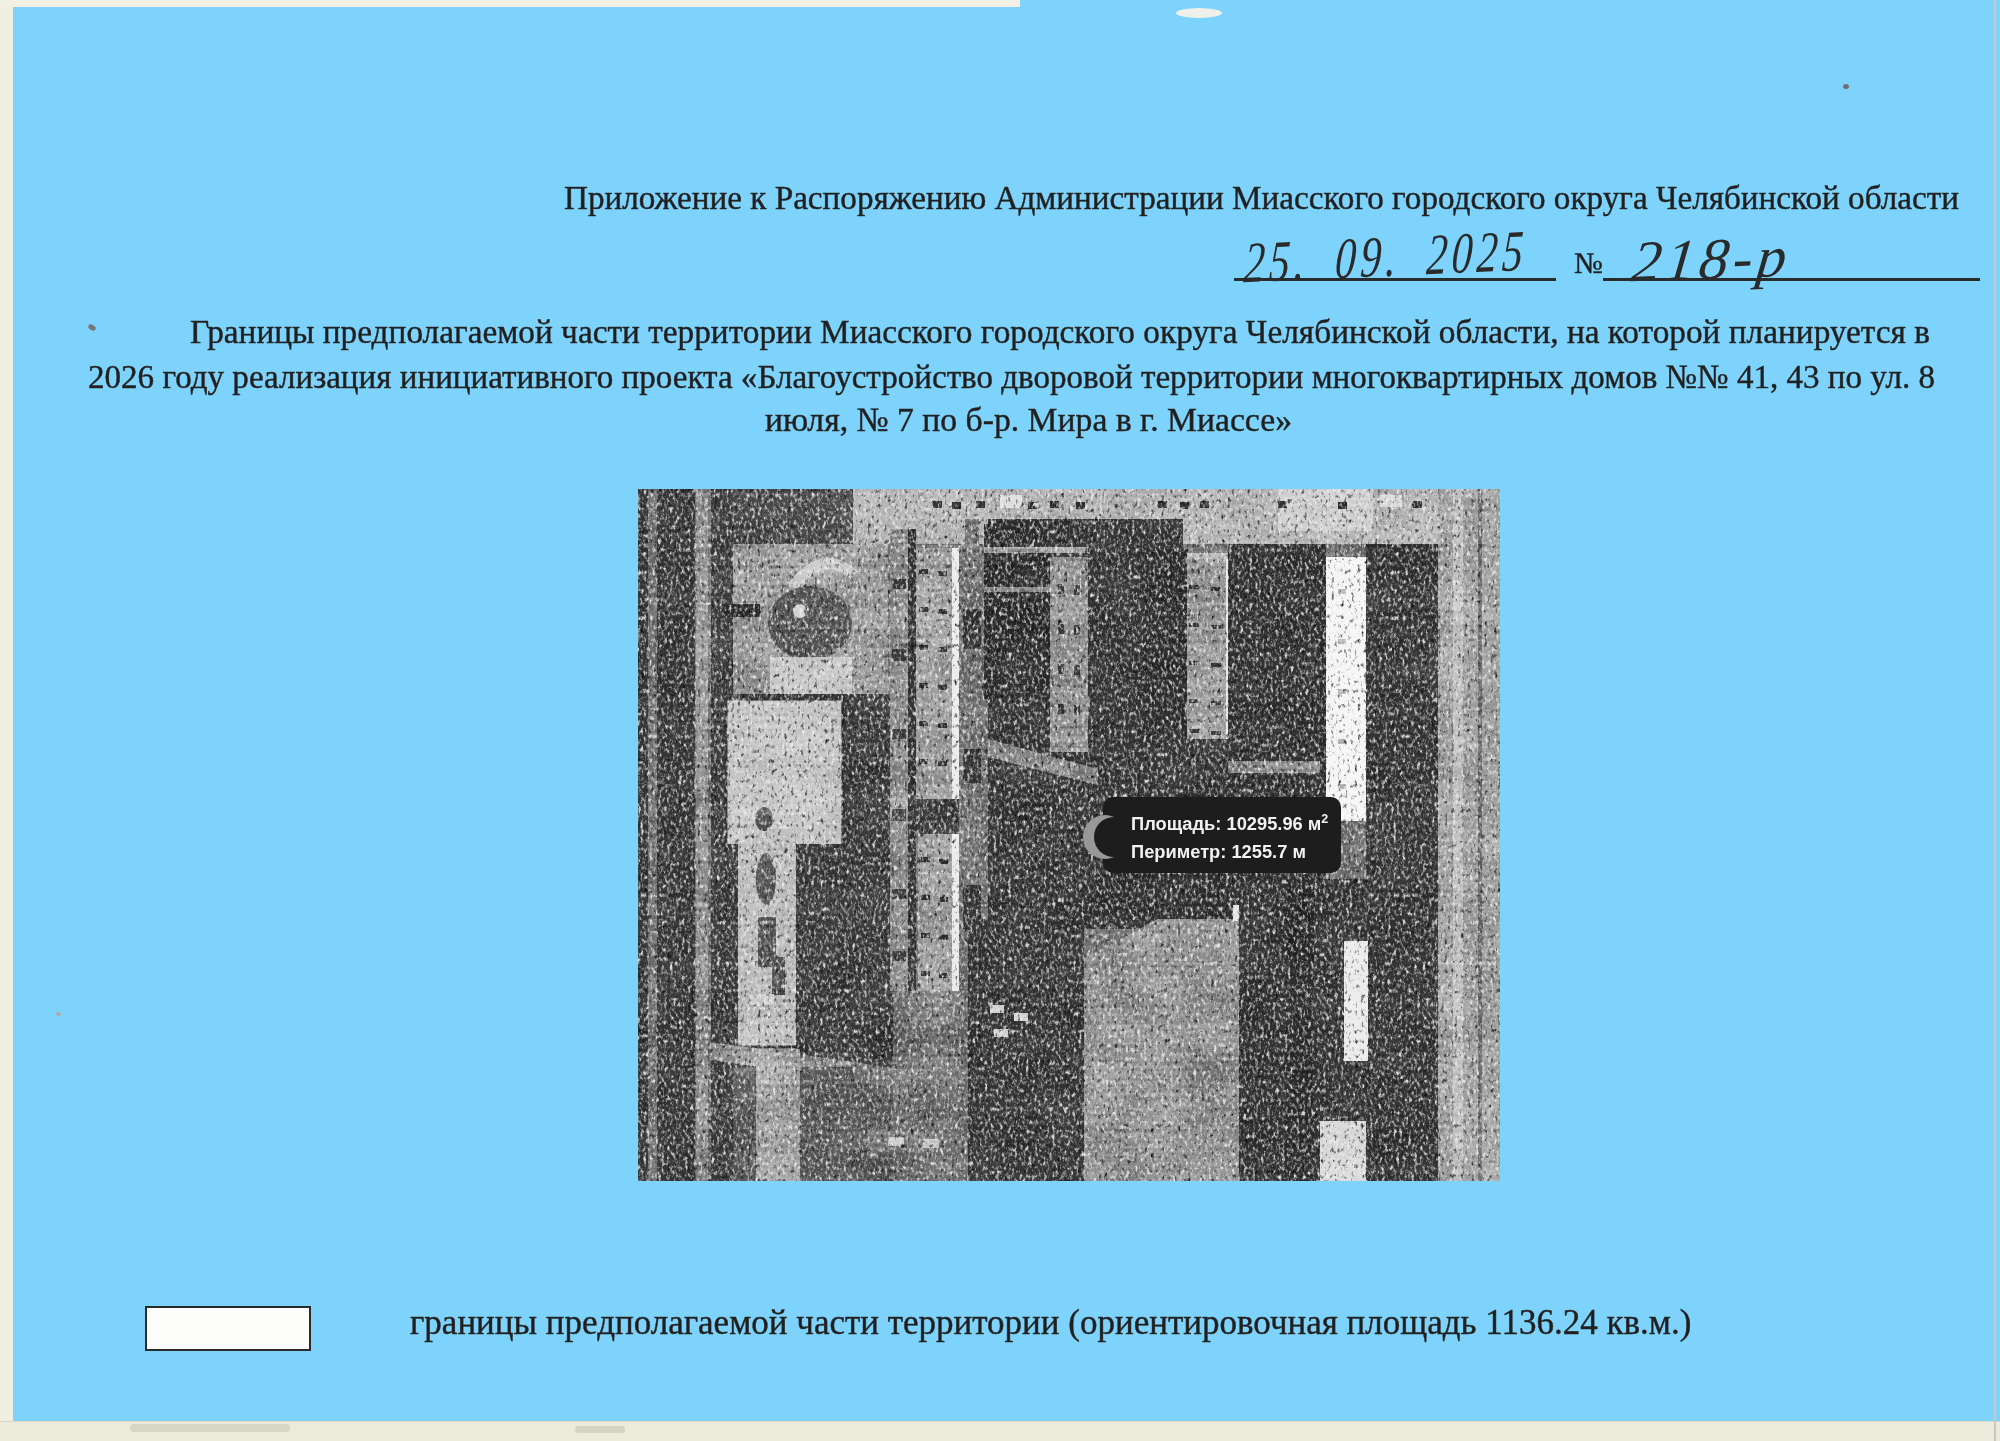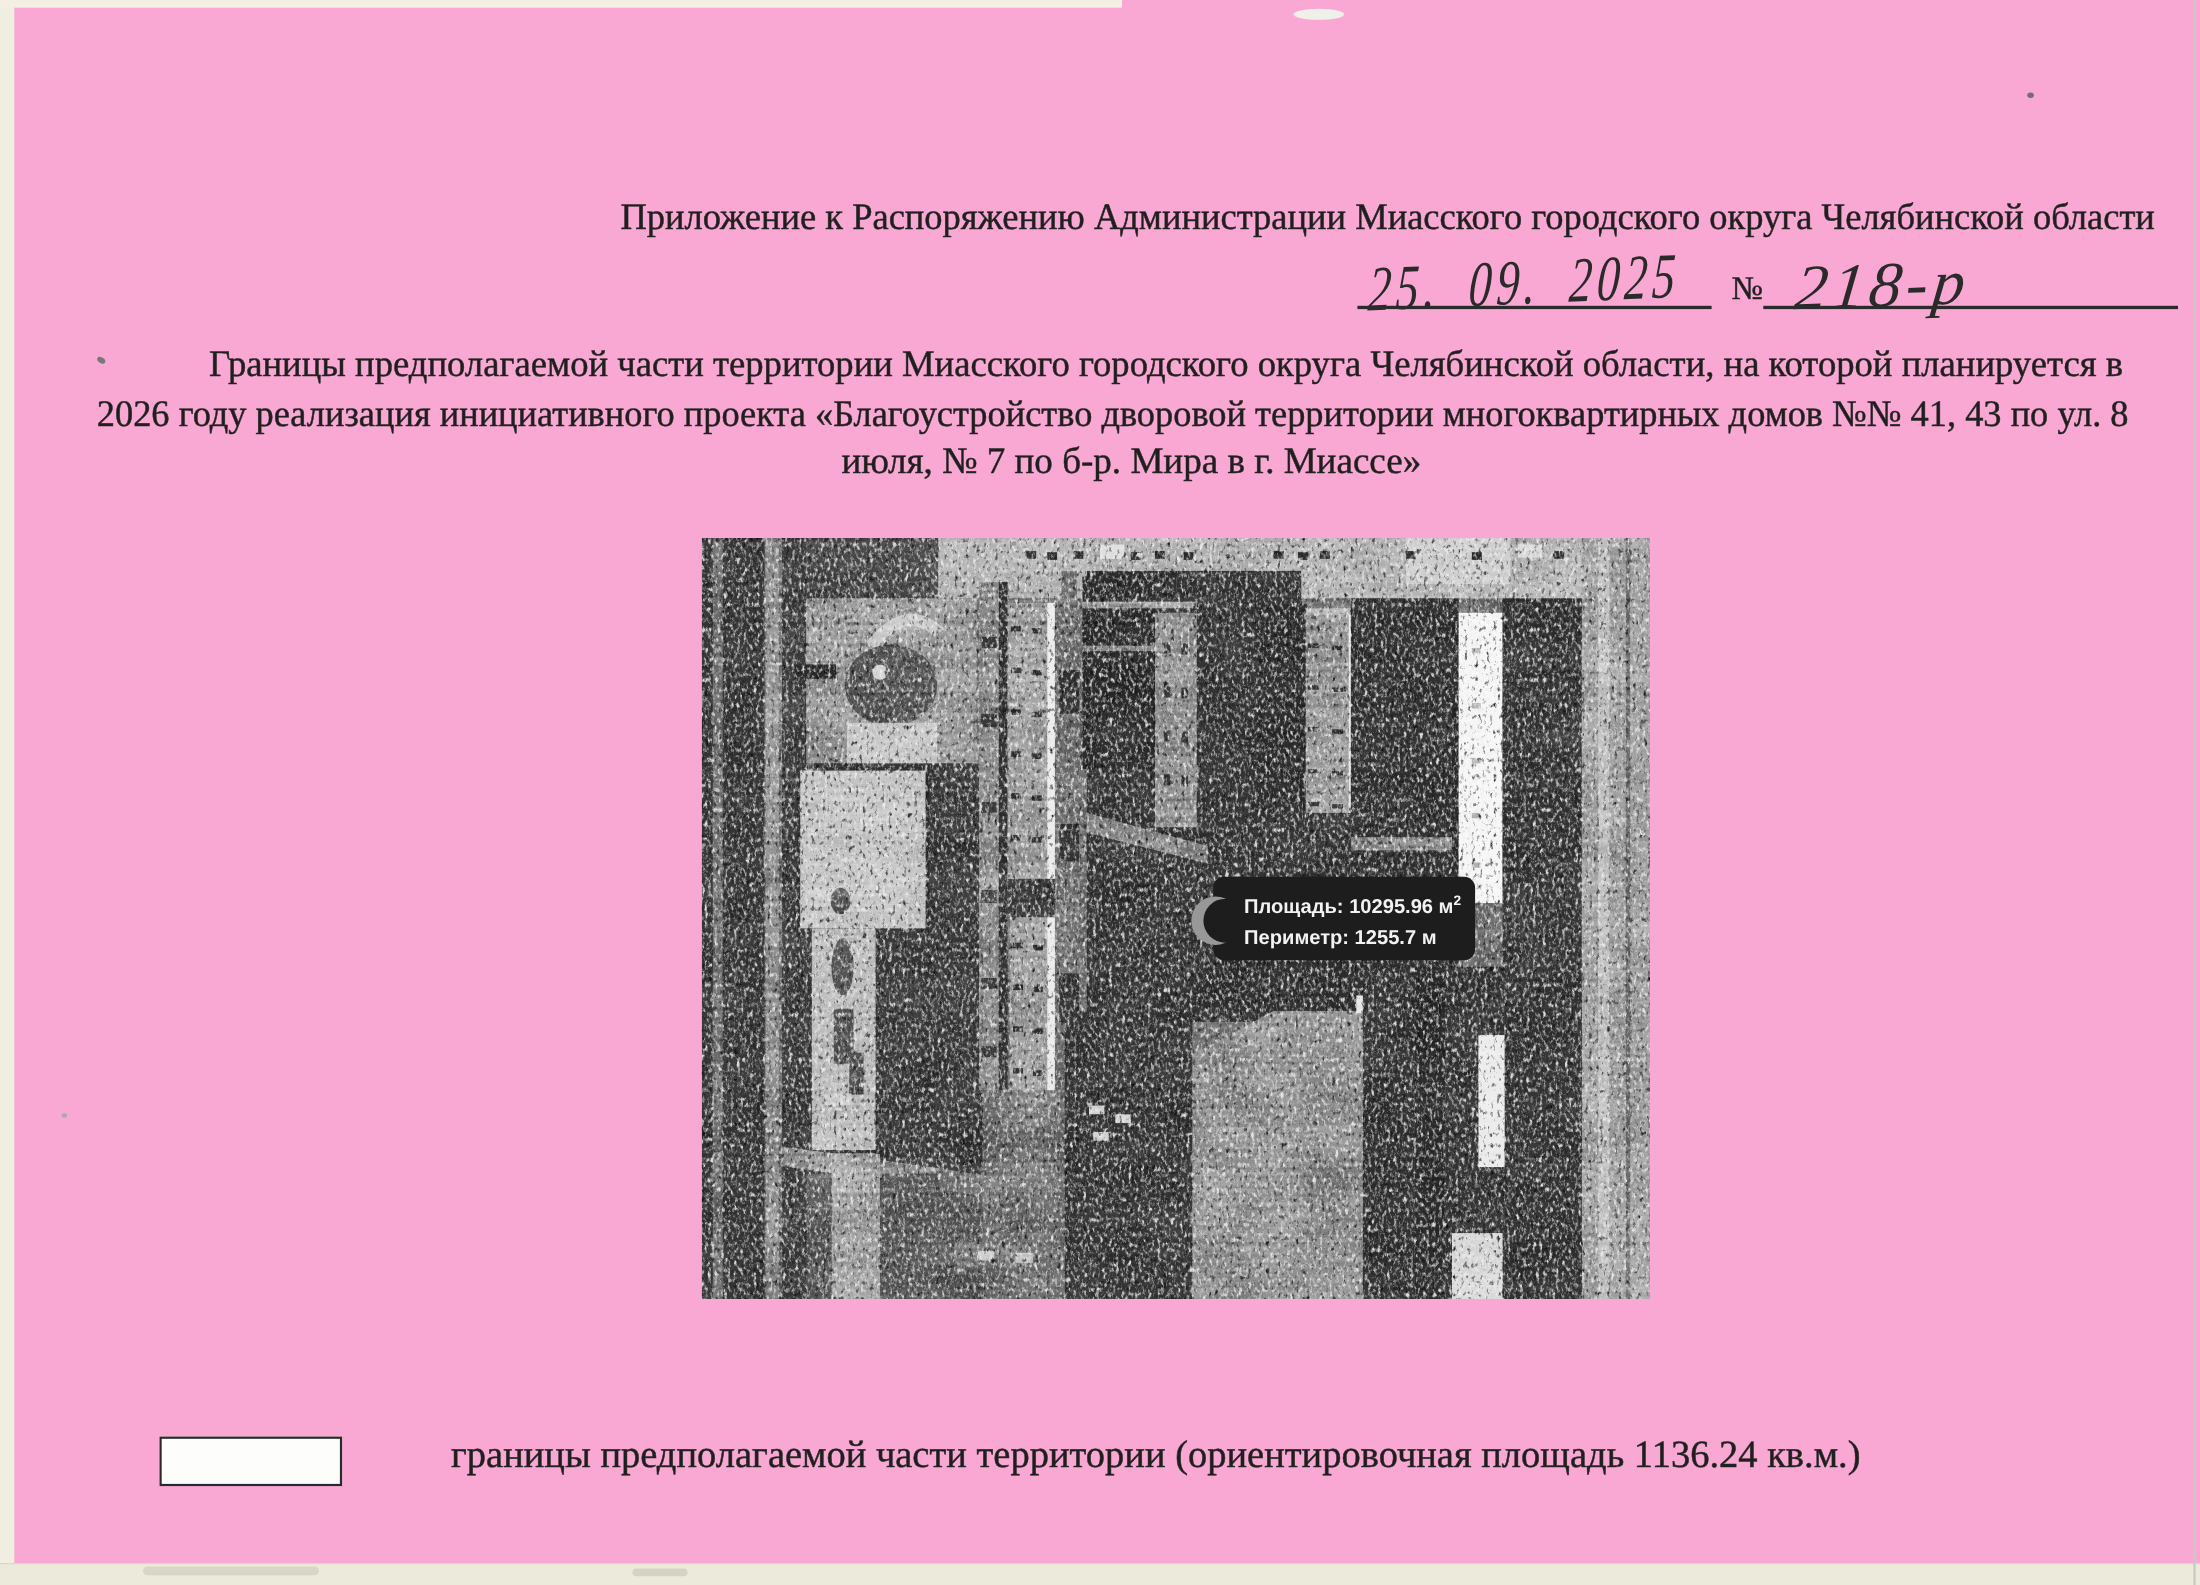--- a/index.html
+++ b/index.html
@@ -1,16 +1,16 @@
 <!DOCTYPE html>
 <html><head>
 <meta charset="utf-8">
 <style>
   html,body{margin:0;padding:0;}
-  .page{position:relative;width:2000px;height:1441px;background:#f9a8d4;overflow:hidden;
+  .page{position:relative;width:2000px;height:1441px;background:#7dd3fc;overflow:hidden;
         font-family:"Liberation Serif", serif;color:#1f1f1f;}
   .abs{position:absolute;}
   .nw{white-space:nowrap;transform-origin:0 0;}
   .tk{-webkit-text-stroke:0.45px #2a2a2a;}
 </style>
 </head>
 <body>
 <div class="page">
 
   <div class="abs" style="left:0;top:0;width:13px;height:1441px;background:#efeee0;"></div>

